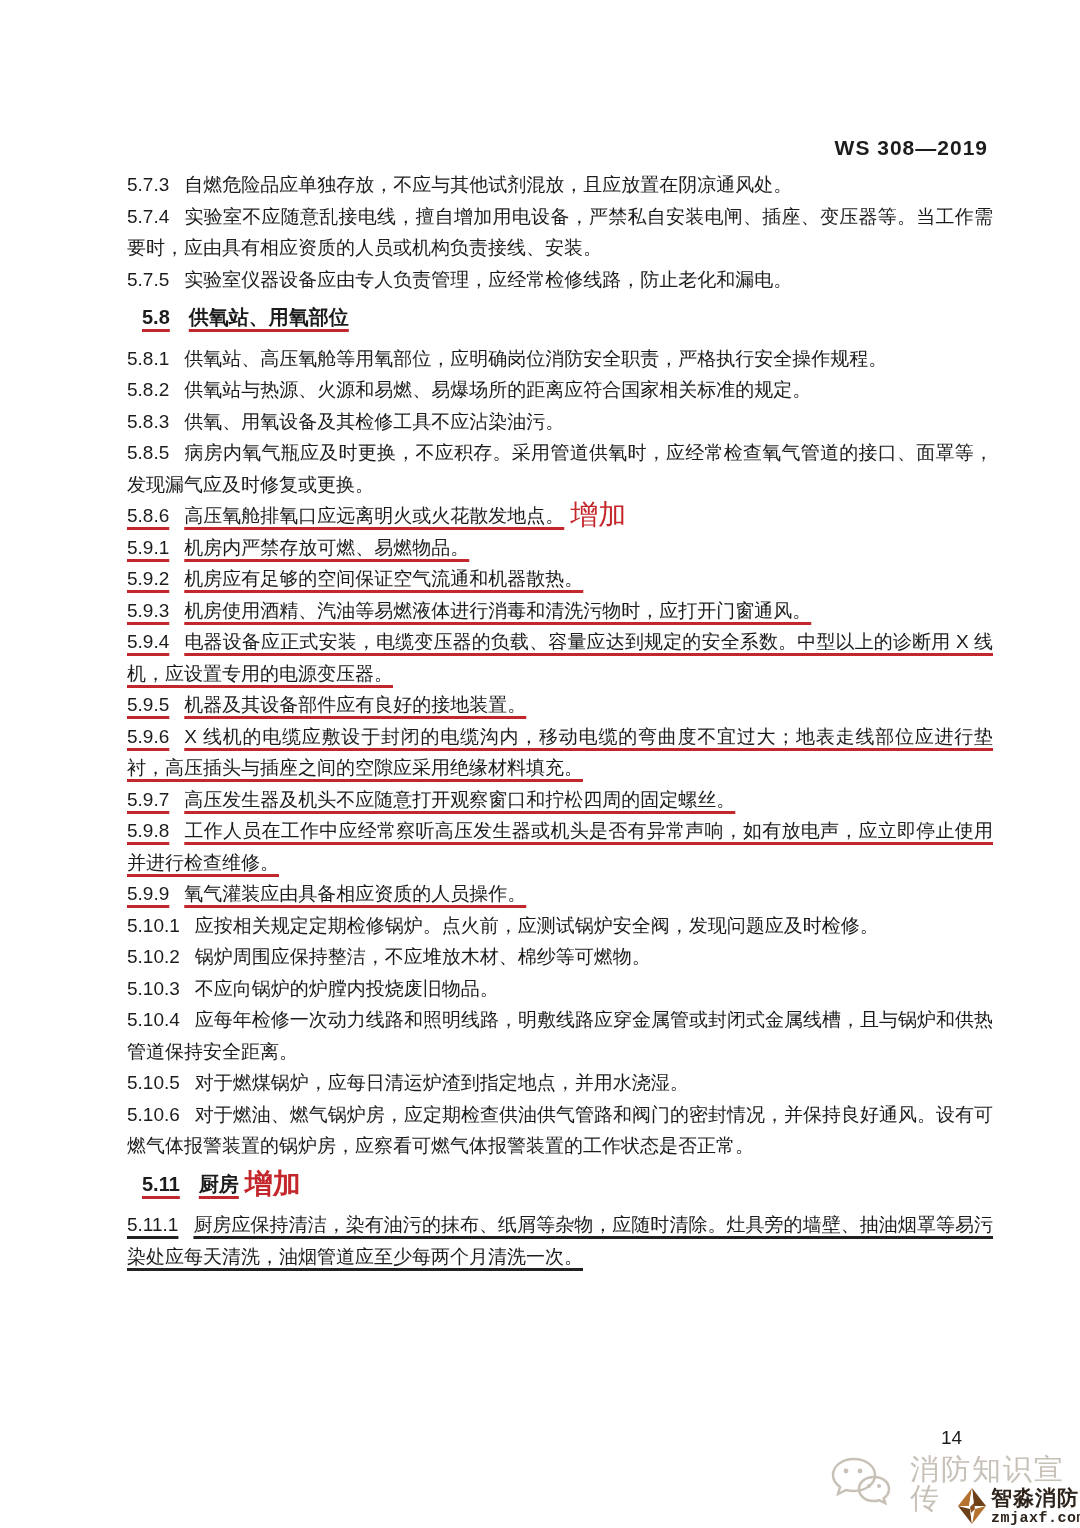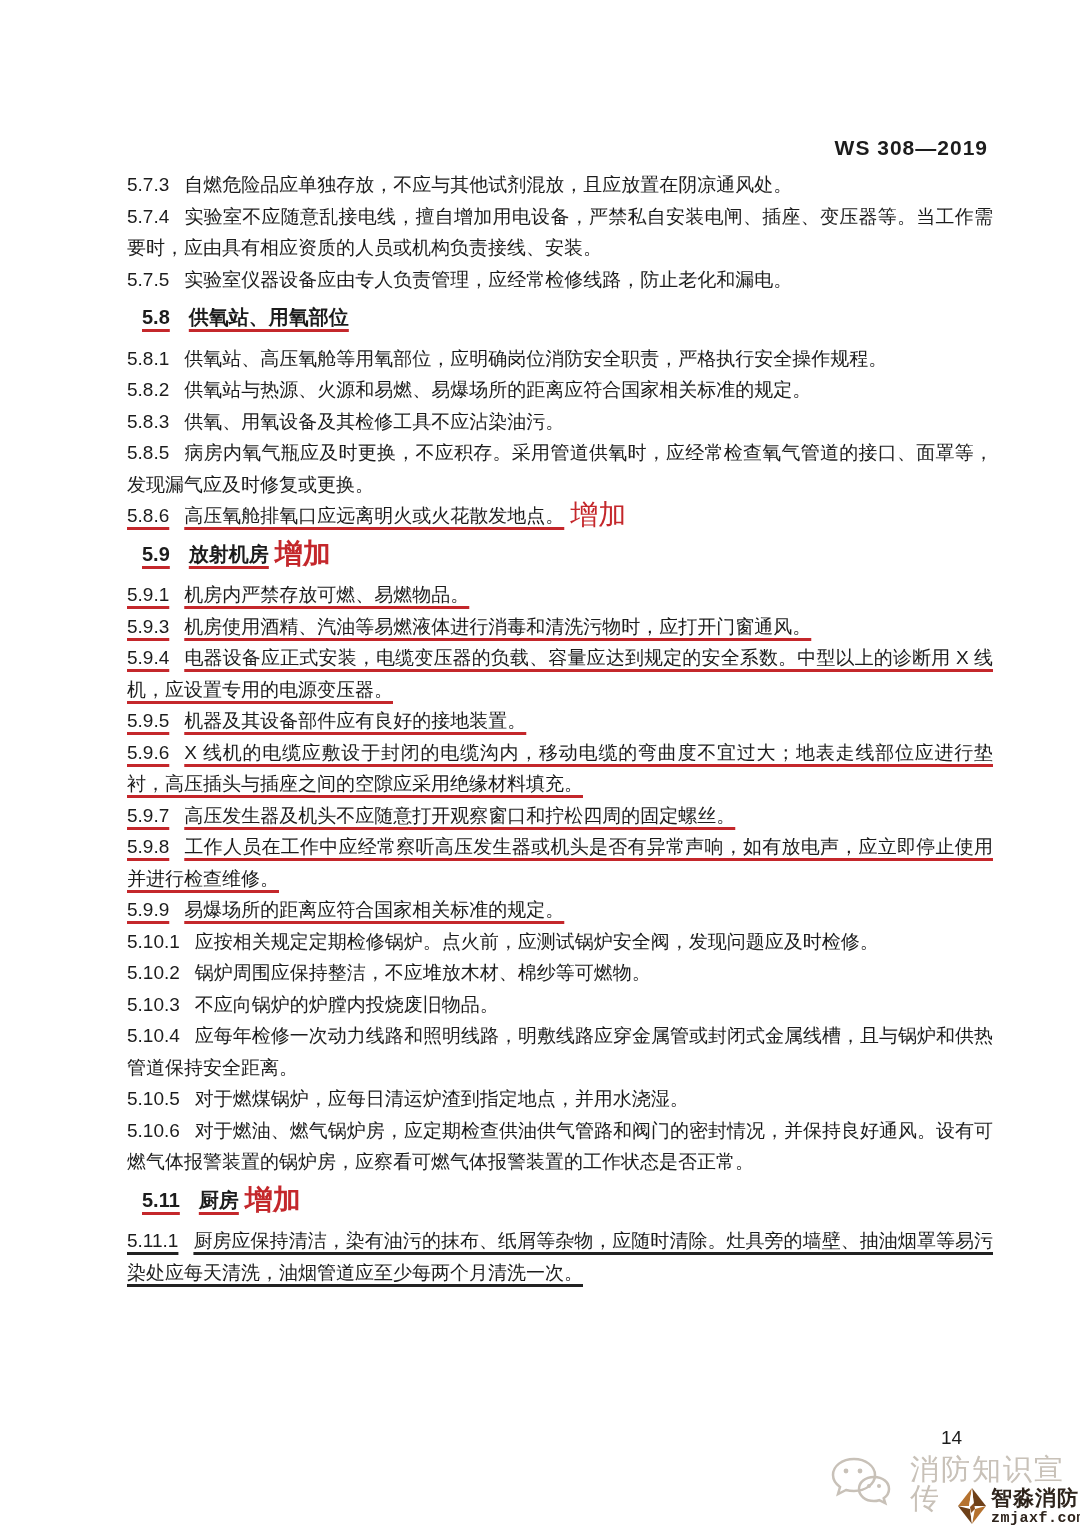--- a/index.html
+++ b/index.html
@@ -84,29 +84,29 @@
   <main class="content">
       <p class="para item"><span class="body-line"><span class="num">5.7.3</span><span class="txt">自燃危险品应单独存放，不应与其他试剂混放，且应放置在阴凉通风处。</span></span></p>
       <p class="para item"><span class="body-line"><span class="num">5.7.4</span><span class="txt">实验室不应随意乱接电线，擅自增加用电设备，严禁私自安装电闸、插座、变压器等。当工作需要时，应由具有相应资质的人员或机构负责接线、安装。</span></span></p>
       <p class="para item"><span class="body-line"><span class="num">5.7.5</span><span class="txt">实验室仪器设备应由专人负责管理，应经常检修线路，防止老化和漏电。</span></span></p>
       <p class="para heading u-red"><span class="body-line"><span class="num">5.8</span><span class="txt">供氧站、用氧部位</span></span></p>
       <p class="para item"><span class="body-line"><span class="num">5.8.1</span><span class="txt">供氧站、高压氧舱等用氧部位，应明确岗位消防安全职责，严格执行安全操作规程。</span></span></p>
       <p class="para item"><span class="body-line"><span class="num">5.8.2</span><span class="txt">供氧站与热源、火源和易燃、易爆场所的距离应符合国家相关标准的规定。</span></span></p>
       <p class="para item"><span class="body-line"><span class="num">5.8.3</span><span class="txt">供氧、用氧设备及其检修工具不应沾染油污。</span></span></p>
       <p class="para item"><span class="body-line"><span class="num">5.8.5</span><span class="txt">病房内氧气瓶应及时更换，不应积存。采用管道供氧时，应经常检查氧气管道的接口、面罩等，发现漏气应及时修复或更换。</span></span></p>
       <p class="para item u-red"><span class="body-line"><span class="num">5.8.6</span><span class="txt">高压氧舱排氧口应远离明火或火花散发地点。</span></span><span class="annotation">增加</span></p>
-      <p class="para heading u-red"><span class="body-line"><span class="num">5.9</span><span class="txt">放射机房</span></span><span class="annotation">增加</span></p>
       <p class="para item u-red"><span class="body-line"><span class="num">5.9.1</span><span class="txt">机房内严禁存放可燃、易燃物品。</span></span></p>
+      <p class="para item u-red"><span class="body-line"><span class="num">5.9.2</span><span class="txt">机房应有足够的空间保证空气流通和机器散热。</span></span></p>
       <p class="para item u-red"><span class="body-line"><span class="num">5.9.3</span><span class="txt">机房使用酒精、汽油等易燃液体进行消毒和清洗污物时，应打开门窗通风。</span></span></p>
       <p class="para item u-red"><span class="body-line"><span class="num">5.9.4</span><span class="txt">电器设备应正式安装，电缆变压器的负载、容量应达到规定的安全系数。中型以上的诊断用 X 线机，应设置专用的电源变压器。</span></span></p>
       <p class="para item u-red"><span class="body-line"><span class="num">5.9.5</span><span class="txt">机器及其设备部件应有良好的接地装置。</span></span></p>
       <p class="para item u-red"><span class="body-line"><span class="num">5.9.6</span><span class="txt">X 线机的电缆应敷设于封闭的电缆沟内，移动电缆的弯曲度不宜过大；地表走线部位应进行垫衬，高压插头与插座之间的空隙应采用绝缘材料填充。</span></span></p>
       <p class="para item u-red"><span class="body-line"><span class="num">5.9.7</span><span class="txt">高压发生器及机头不应随意打开观察窗口和拧松四周的固定螺丝。</span></span></p>
       <p class="para item u-red"><span class="body-line"><span class="num">5.9.8</span><span class="txt">工作人员在工作中应经常察听高压发生器或机头是否有异常声响，如有放电声，应立即停止使用并进行检查维修。</span></span></p>
-      <p class="para item u-red"><span class="body-line"><span class="num">5.9.9</span><span class="txt">易爆场所的距离应符合国家相关标准的规定。</span></span></p>
+      <p class="para item u-red"><span class="body-line"><span class="num">5.9.9</span><span class="txt">氧气灌装应由具备相应资质的人员操作。</span></span></p>
       <p class="para item"><span class="body-line"><span class="num">5.10.1</span><span class="txt">应按相关规定定期检修锅炉。点火前，应测试锅炉安全阀，发现问题应及时检修。</span></span></p>
       <p class="para item"><span class="body-line"><span class="num">5.10.2</span><span class="txt">锅炉周围应保持整洁，不应堆放木材、棉纱等可燃物。</span></span></p>
       <p class="para item"><span class="body-line"><span class="num">5.10.3</span><span class="txt">不应向锅炉的炉膛内投烧废旧物品。</span></span></p>
       <p class="para item"><span class="body-line"><span class="num">5.10.4</span><span class="txt">应每年检修一次动力线路和照明线路，明敷线路应穿金属管或封闭式金属线槽，且与锅炉和供热管道保持安全距离。</span></span></p>
       <p class="para item"><span class="body-line"><span class="num">5.10.5</span><span class="txt">对于燃煤锅炉，应每日清运炉渣到指定地点，并用水浇湿。</span></span></p>
       <p class="para item"><span class="body-line"><span class="num">5.10.6</span><span class="txt">对于燃油、燃气锅炉房，应定期检查供油供气管路和阀门的密封情况，并保持良好通风。设有可燃气体报警装置的锅炉房，应察看可燃气体报警装置的工作状态是否正常。</span></span></p>
       <p class="para heading u-red"><span class="body-line"><span class="num">5.11</span><span class="txt">厨房</span></span><span class="annotation">增加</span></p>
       <p class="para item u-black"><span class="body-line"><span class="num">5.11.1</span><span class="txt">厨房应保持清洁，染有油污的抹布、纸屑等杂物，应随时清除。灶具旁的墙壁、抽油烟罩等易污染处应每天清洗，油烟管道应至少每两个月清洗一次。</span></span></p>
     </main>
 

